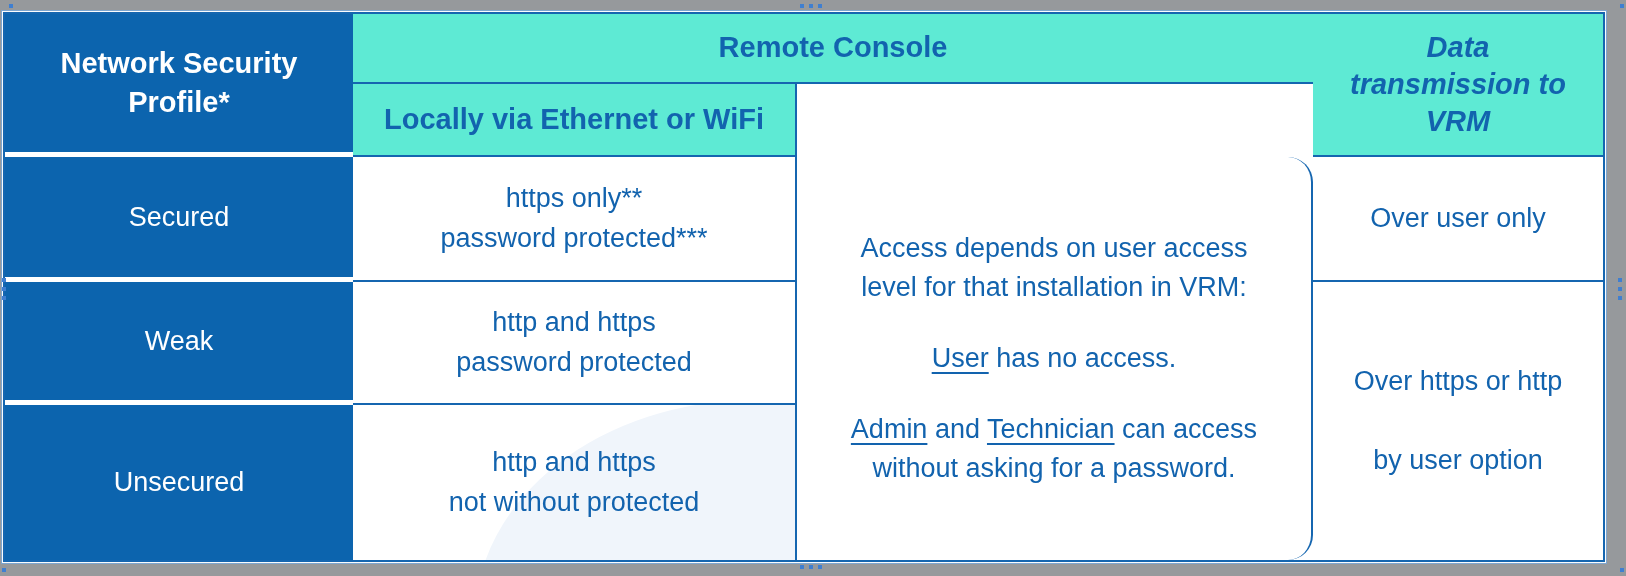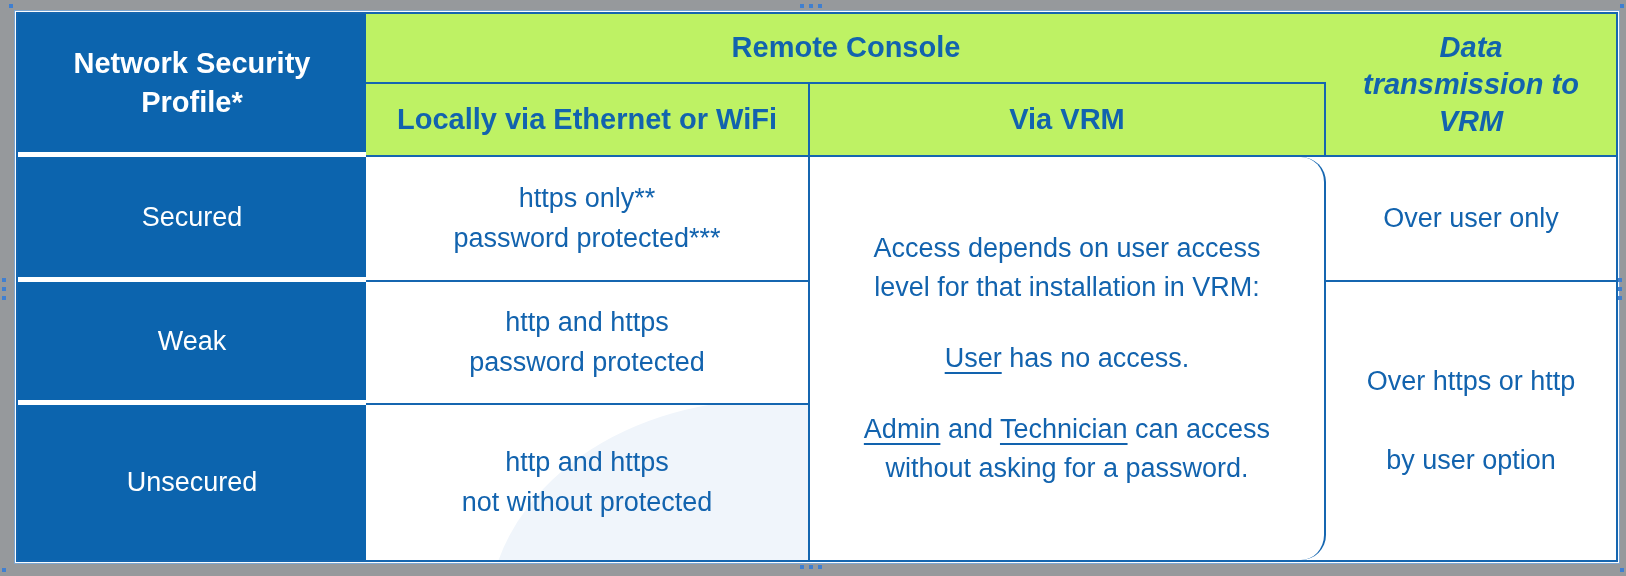--- a/index.html
+++ b/index.html
@@ -4,37 +4,37 @@
 <style>
   html,body{margin:0;padding:0;}
   body{
     width:1626px;height:576px;
     background:#96999c;
     font-family:"Liberation Sans",sans-serif;
     position:relative;overflow:hidden;
   }
   
   .sec-table{
-    position:absolute;left:16px;top:12px;
+    position:absolute;left:3px;top:12px;
     width:1602px;height:550px;
     box-sizing:border-box;
     border:2px solid #1566b0;
     box-shadow:0 0 0 1px #fbfcfd, 0 0 0 2px #7ea6cf;
     background:#ffffff;
     display:grid;
     grid-template-columns:348px 444px 516px 1fr;
     grid-template-rows:70px 73px 125px 123px 1fr;
   }
   .cell{
     display:flex;align-items:center;justify-content:center;
     flex-direction:column;
     text-align:center;box-sizing:border-box;
     color:#1263ae;
   }
-  .hdr{background:#bef264;font-weight:bold;font-size:29px;line-height:1.28;}
+  .hdr{background:#5eead4;font-weight:bold;font-size:29px;line-height:1.28;}
   .bodycell{background:#ffffff;font-size:27px;line-height:1.45;}
   .bluecell{background:#0c64ae;color:#ffffff;font-size:27px;}
   .br{border-right:2px solid #1566b0;}
   .bb{border-bottom:2px solid #1566b0;}
   .bw{border-bottom:5px solid #ffffff;}
   
   .g-profile{grid-area:1/1/3/2;}
   .g-rc{grid-area:1/2/2/4;}
   .g-local{grid-area:2/2/3/3;align-items:center;}
   .g-vvrm{grid-area:2/3/3/4;}
@@ -75,23 +75,20 @@
   </div>
 
   <div class="cell hdr g-rc bb">
     <div>Remote Console</div>
   </div>
 
   <div class="cell hdr g-local br bb">
     <div>Locally via Ethernet or WiFi</div>
   </div>
 
-  <div class="cell hdr g-vvrm br bb">
-    <div>Via VRM</div>
-  </div>
 
   <div class="cell hdr g-dt bb">
     <div style="max-width:250px;">Data transmission to VRM</div>
   </div>
 
   <div class="cell bluecell g-p1 bw">
     <div>Secured</div>
   </div>
   <div class="cell bluecell g-p3">
     <div>Unsecured</div>

